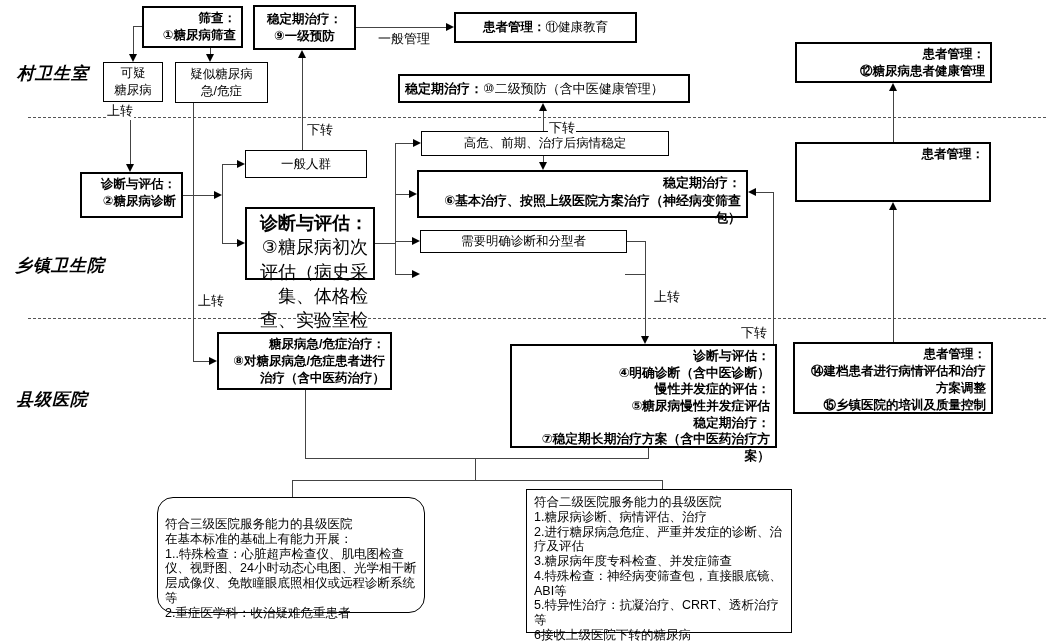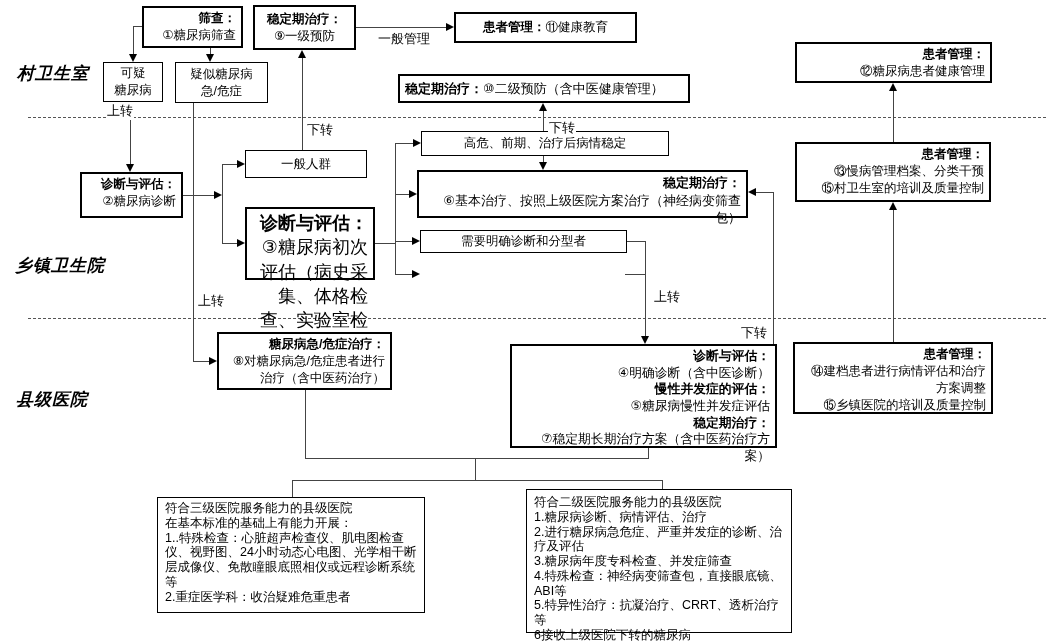--- a/index.html
+++ b/index.html
@@ -6,21 +6,21 @@
   #canvas{position:relative;width:1046px;height:642px;background:#fff;
     font-family:"Liberation Sans","DejaVu Sans",sans-serif;color:#000;overflow:hidden;}
   .lane-label{position:absolute;font-family:"Liberation Serif","DejaVu Serif",serif;
     font-weight:bold;font-style:italic;font-size:17px;letter-spacing:1px;white-space:nowrap;}
   .divider{position:absolute;border-top:1px dashed #555;height:0;}
   .box{position:absolute;background:#fff;border:1px solid #000;box-sizing:border-box;
     font-size:12.5px;line-height:1.35;padding:6px 6px;}
   .box.hd{border-width:2px;padding:2px 5px;text-align:right;}
   .box.center{display:flex;flex-direction:column;align-items:center;justify-content:center;text-align:center;}
   .box .t{font-weight:bold;}
-  .blk{display:block;}
+  .blk{display:block;font-weight:bold;}
   .pre{white-space:pre-line;}
   .line{position:absolute;background:#444;}
   .ah{position:absolute;width:0;height:0;}
   .ah.up{border-left:4px solid transparent;border-right:4px solid transparent;border-bottom:8px solid #000;}
   .ah.down{border-left:4px solid transparent;border-right:4px solid transparent;border-top:8px solid #000;}
   .ah.right{border-top:4px solid transparent;border-bottom:4px solid transparent;border-left:8px solid #000;}
   .ah.left{border-top:4px solid transparent;border-bottom:4px solid transparent;border-right:8px solid #000;}
   .edge-label{position:absolute;font-size:13px;background:#fff;padding:0 1px;white-space:nowrap;}
   .small{font-size:12.5px;line-height:1.18;}
 </style>
@@ -93,22 +93,20 @@
     <span class="blk">⑥基本治疗、按照上级医院方案治疗（神经病变筛查包）</span>
   </div>
 
   <div class="box center" style="left:420px;top:230px;width:207px;height:23px;">
     <span>需要明确诊断和分型者</span>
   </div>
 
 
   <div class="box hd" style="left:795px;top:142px;width:196px;height:60px;">
     <span class="t blk">患者管理：</span>
-    <span class="blk pre">⑬慢病管理档案、分类干预
-⑮村卫生室的培训及质量控制</span>
   </div>
 
   <div class="box hd" style="left:217px;top:332px;width:175px;height:58px;">
     <span class="t blk">糖尿病急/危症治疗：</span>
     <span class="blk">⑧对糖尿病急/危症患者进行治疗（含中医药治疗）</span>
   </div>
 
   <div class="box hd" style="left:510px;top:344px;width:267px;height:104px;font-size:12.8px;line-height:1.3;">
     <span class="t blk">诊断与评估：</span>
     <span class="blk">④明确诊断（含中医诊断）</span>
@@ -117,21 +115,21 @@
     <span class="t blk">稳定期治疗：</span>
     <span class="blk">⑦稳定期长期治疗方案（含中医药治疗方案）</span>
   </div>
 
   <div class="box hd" style="left:793px;top:342px;width:200px;height:72px;">
     <span class="t blk">患者管理：</span>
     <span class="blk pre">⑭建档患者进行病情评估和治疗方案调整
 ⑮乡镇医院的培训及质量控制</span>
   </div>
 
-  <div class="box small" style="left:157px;top:497px;width:268px;height:116px;padding:3px 7px;">
+  <div class="box small" style="left:157px;top:497px;width:268px;height:116px;padding:19px 7px;border-radius:16px;">
     <span class="pre">符合三级医院服务能力的县级医院
 在基本标准的基础上有能力开展：
 1..特殊检查：心脏超声检查仪、肌电图检查仪、视野图、24小时动态心电图、光学相干断层成像仪、免散瞳眼底照相仪或远程诊断系统等
 2.重症医学科：收治疑难危重患者</span>
   </div>
 
   <div class="box small" style="left:526px;top:489px;width:266px;height:144px;padding:5px 7px;">
     <span class="pre">符合二级医院服务能力的县级医院
 1.糖尿病诊断、病情评估、治疗
 2.进行糖尿病急危症、严重并发症的诊断、治疗及评估

